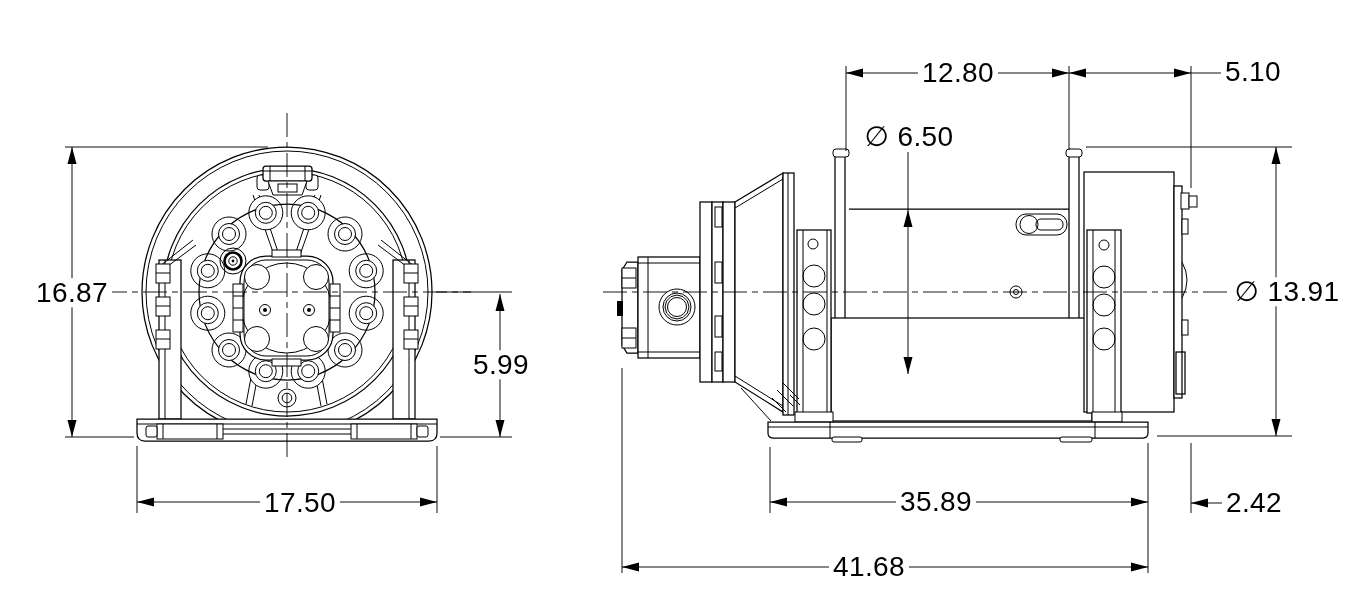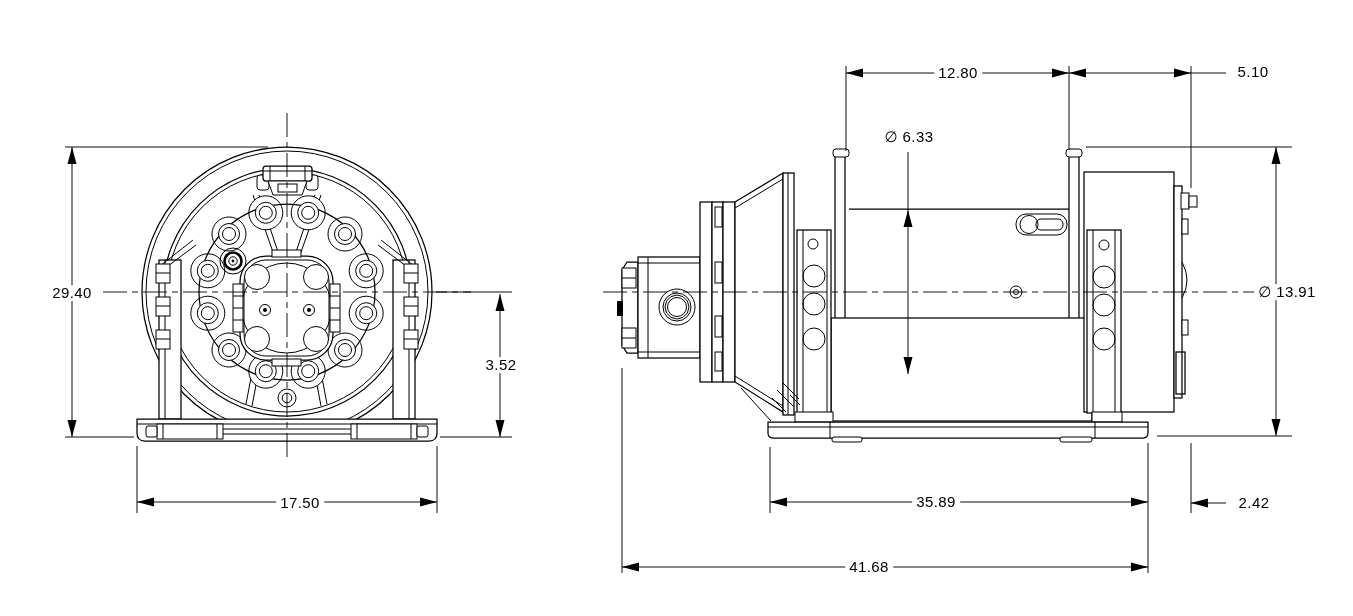--- a/index.html
+++ b/index.html
@@ -7,21 +7,21 @@
          font-family:"Liberation Sans","DejaVu Sans",sans-serif;}
   svg{position:absolute;left:0;top:0;}
   .ln{fill:none;stroke:#000;stroke-width:1.25;}
   .tn{fill:none;stroke:#000;stroke-width:1;}
   .wt{fill:#fff;stroke:#000;stroke-width:1.25;}
   .wtn{fill:#fff;stroke:#000;stroke-width:1;}
   .dim{fill:none;stroke:#000;stroke-width:0.95;}
   .cl{fill:none;stroke:#000;stroke-width:0.9;stroke-dasharray:24 5 6 5;}
   .ah{fill:#000;stroke:none;}
   .thk{fill:#fff;stroke:#000;stroke-width:2.6;}
-  .dimlabel{position:absolute;transform:translate(-50%,-50%);font-size:15px;line-height:1.05;
+  .dimlabel{position:absolute;transform:translate(-50%,-50%);font-size:28px;line-height:1.05;
             color:#000;background:#fff;padding:0 4px;white-space:nowrap;letter-spacing:.4px;}
 </style>
 </head>
 <body>
 
 <div class="stage">
 <svg width="1353" height="616" viewBox="0 0 1353 616">
 
   <g>
 
@@ -338,23 +338,23 @@
     <polygon class="ah" points="1148,502 1131,497.5 1131,506.5"></polygon>
     <line class="dim" x1="1191" y1="503" x2="1226" y2="503"></line>
     <polygon class="ah" points="1191,503 1208,498.5 1208,507.5"></polygon>
     <line class="dim" x1="622" y1="368" x2="622" y2="573"></line>
     <line class="dim" x1="622" y1="567" x2="1148" y2="567"></line>
     <polygon class="ah" points="622,567 639,562.5 639,571.5"></polygon>
     <polygon class="ah" points="1148,567 1131,562.5 1131,571.5"></polygon>
   </g>
 </svg>
 
-<div class="dimlabel" style="left:72px;top:293px">29.40</div>
-<div class="dimlabel" style="left:501px;top:365px">3.52</div>
+<div class="dimlabel" style="left:72px;top:293px">16.87</div>
+<div class="dimlabel" style="left:501px;top:365px">5.99</div>
 <div class="dimlabel" style="left:300px;top:503px">17.50</div>
 <div class="dimlabel" style="left:958px;top:73px">12.80</div>
 <div class="dimlabel" style="left:1253px;top:72px">5.10</div>
-<div class="dimlabel" style="left:909px;top:137px">∅ 6.33</div>
+<div class="dimlabel" style="left:909px;top:137px">∅ 6.50</div>
 <div class="dimlabel" style="left:1287px;top:292px">∅ 13.91</div>
 <div class="dimlabel" style="left:936px;top:502px">35.89</div>
 <div class="dimlabel" style="left:1254px;top:503px">2.42</div>
 <div class="dimlabel" style="left:869px;top:567px">41.68</div>
 </div>
 
 </body></html>

